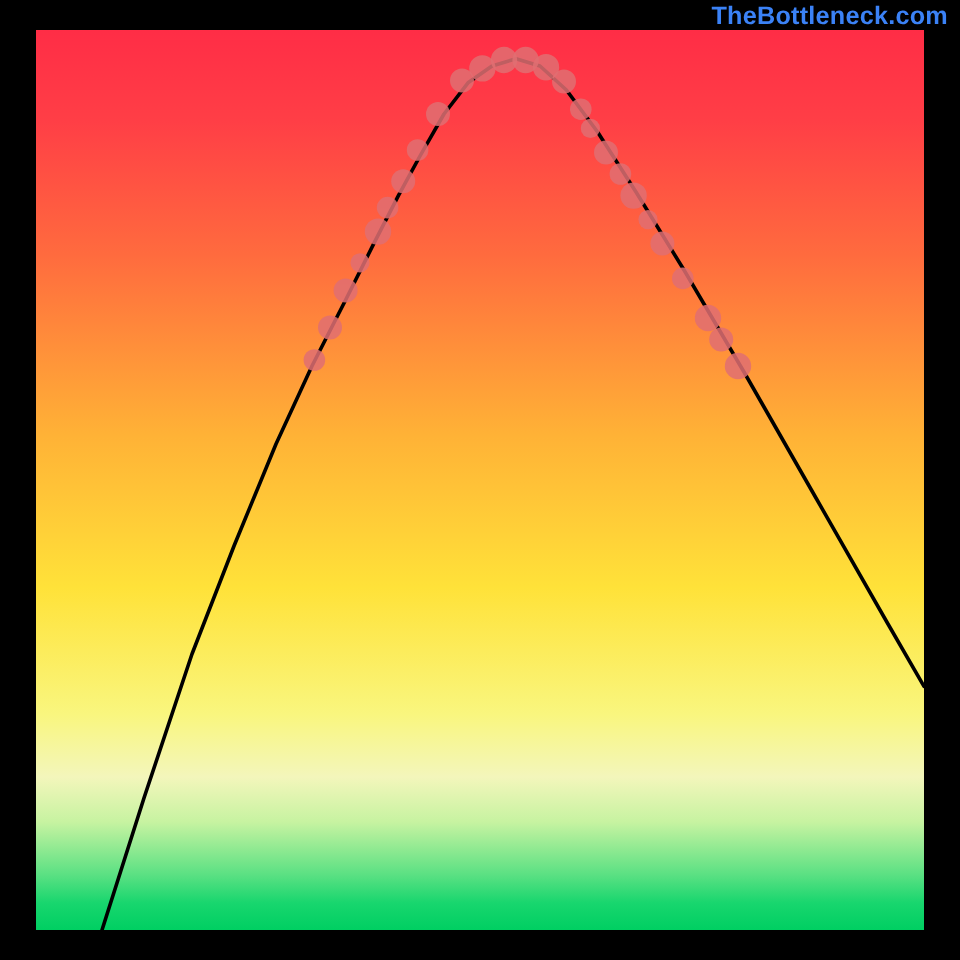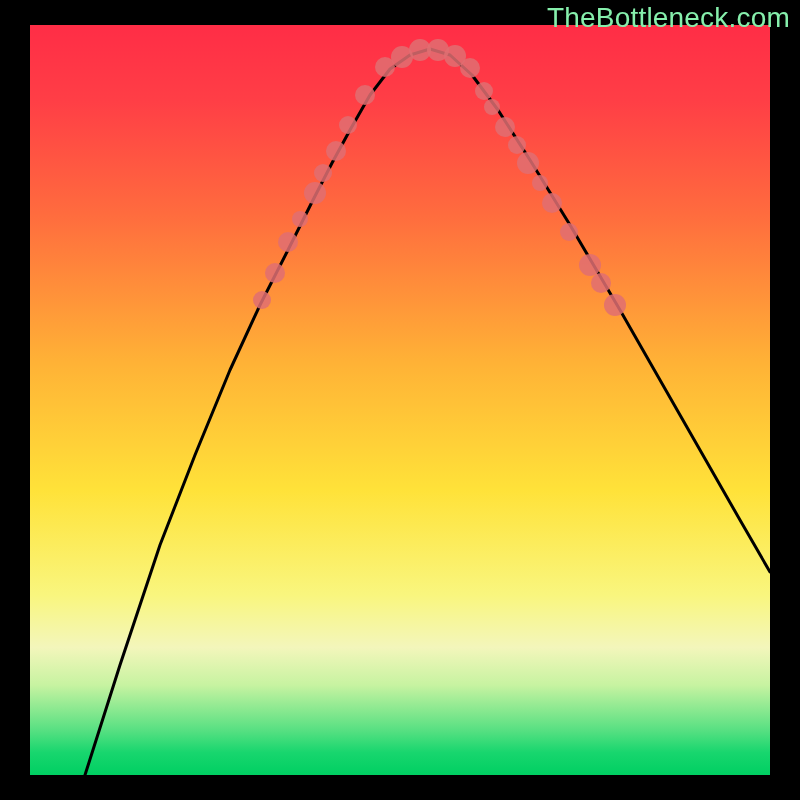--- a/index.html
+++ b/index.html
@@ -44,24 +44,24 @@
     position: absolute;
     left: 0;
     top: 0;
     width: 740px;
     height: 750px;
   }
   .watermark {
     position: absolute;
     top: 2px;
     right: 10px;
-    color: #86efac;
-    font-size: 28px;
+    color: #3b82f6;
+    font-size: 21px;
     letter-spacing: 0.2px;
-    font-weight: 400;
+    font-weight: 700;
   }
 </style>
 </head>
 <body>
 
 <div class="frame">
   <div class="plot">
     <svg viewBox="0 0 740 750">
       <g id="curve-layer">
           <path d="M55 750 L90 640 L130 520 L165 430 L200 345 L230 280 L258 225 L282 177 L302 138 L320 105 L340 70 L360 44 L380 30 L400 24 L420 30 L442 50 L468 85 L500 135 L540 200 L590 285 L650 390 L710 495 L740 547" fill="none" stroke="#000000" stroke-width="3" stroke-linecap="round" stroke-linejoin="round"></path>

